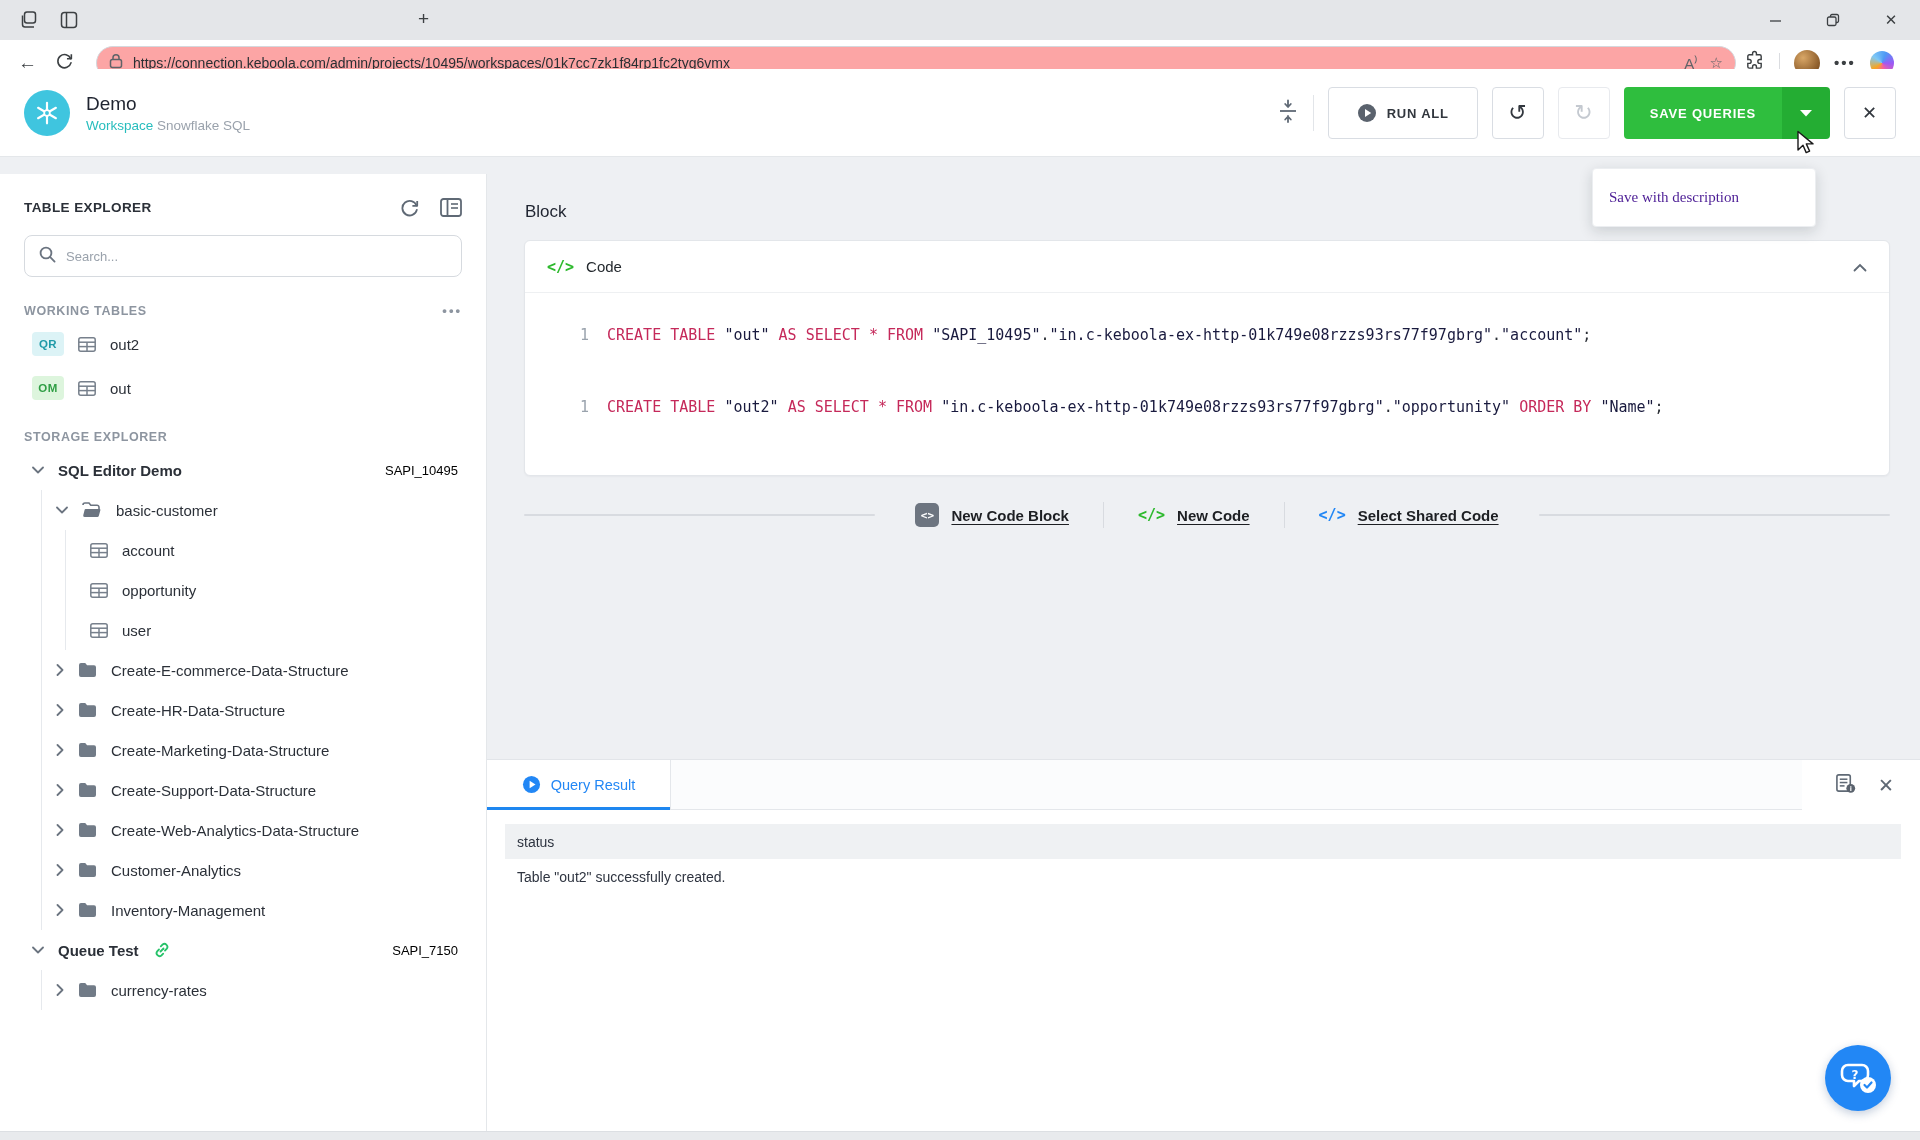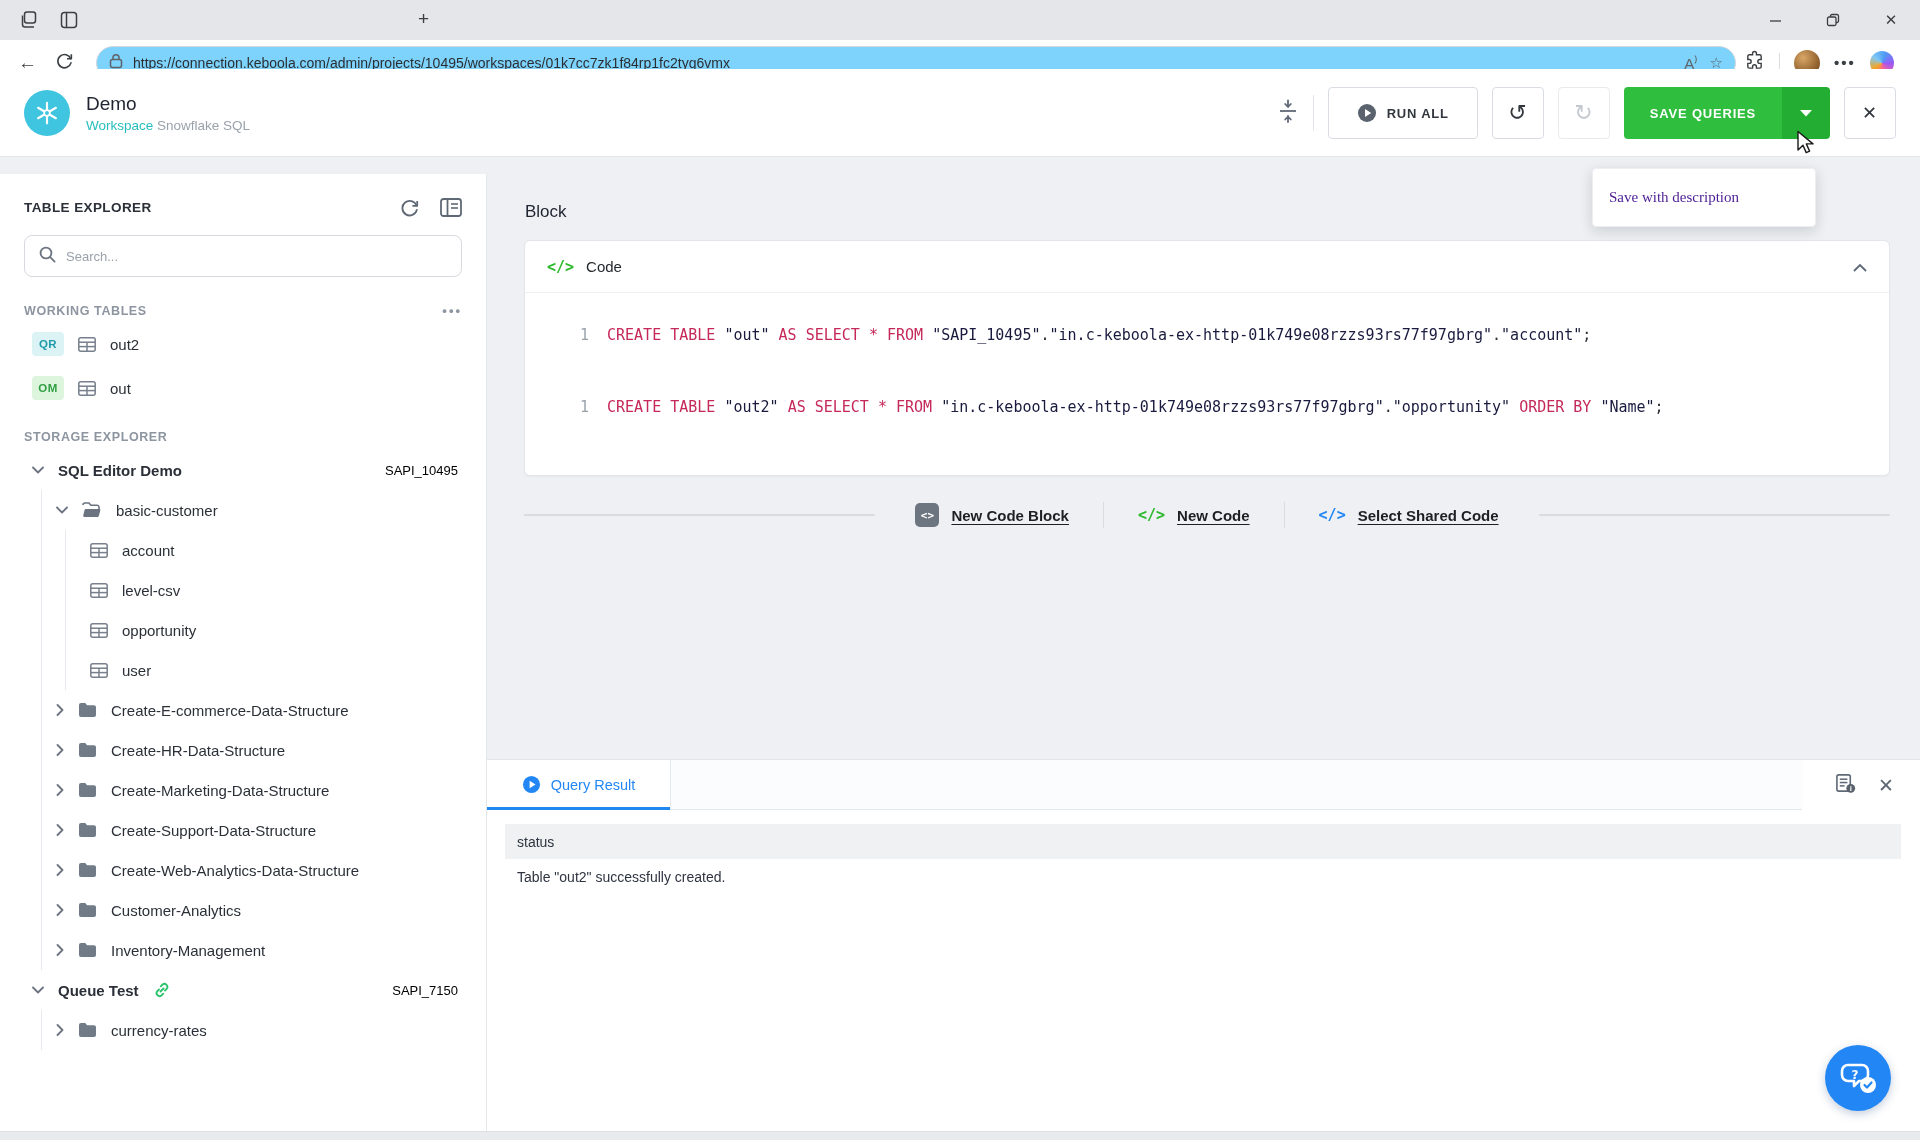--- a/index.html
+++ b/index.html
@@ -11,21 +11,21 @@
   .tb-icon { width:22px; height:22px; margin-left:18px; display:flex; align-items:center; justify-content:center; color:#3c4043; }
   .tab { position:absolute; left:88px; top:4px; width:294px; height:36px; background:#fff; border-radius:10px 10px 0 0; display:flex; align-items:center; padding:0 10px 0 14px;margin-top:36px; }
   .tab-title { font-size:13px; color:#3c4043; white-space:nowrap; overflow:hidden; text-overflow:ellipsis; flex:1; margin:0 8px; }
   .tab-close { color:#5f6368; font-size:15px; cursor:default; padding:0 4px; }
   .newtab { position:absolute; left:418px; top:8px; font-size:19px; color:#3c4043; }
   .winctl { position:absolute; right:0; top:0; height:40px; display:flex; }
   .winctl > div { width:58px; height:40px; display:flex; align-items:center; justify-content:center; color:#3c4043; font-size:15px; }
 
   .toolbar { position:absolute; top:40px; left:0; width:1920px; height:46px; background:#fff; border-bottom:1px solid #e0e2e5; display:flex; align-items:center; }
   .nav-ic { font-size:19px; color:#3c4043; margin-left:18px; }
-  .urlbar { margin-left:22px; width:1640px; height:34px; border:1px solid #d4d8dd; border-radius:17px; display:flex; align-items:center; padding:0 12px; background:#7dd3fc; }
+  .urlbar { margin-left:22px; width:1640px; height:34px; border:1px solid #d4d8dd; border-radius:17px; display:flex; align-items:center; padding:0 12px; background:#fca5a5; }
   .url-text { font-size:14px; color:#2b2f33; margin-left:10px; flex:1; white-space:nowrap; overflow:hidden; }
   .pill-ic { color:#5f6368; font-size:15px; margin-left:12px; }
   .bar-right { display:flex; align-items:center; margin-left:8px; gap:14px; }
   .vdiv { width:1px; height:20px; background:#dadce0; }
   .avatar { width:26px; height:26px; border-radius:50%; background:radial-gradient(circle at 35% 30%, #d9a767, #8a5a28 70%, #5d3a16); }
   .copilot { width:24px; height:24px; border-radius:50%; background:conic-gradient(from 20deg, #4e9af5, #9b59f5, #f55fa0, #f5a623, #7ec8f5, #4e9af5); }
 
   
   .appheader { position:absolute; top:69px; left:0; width:1920px; height:88px; background:#fff; border-bottom:1px solid #e4e7ea; display:flex; align-items:center; }
   .brand { display:flex; align-items:center; margin-left:24px; gap:16px; }
@@ -354,31 +354,20 @@
               </div>
               <div class="tree-row table-row">
                 <span class="tree-ic" style="display: flex;">
                   <svg width="18" height="15" viewBox="0 0 18 15">
                     <rect x="0.8" y="0.8" width="16.4" height="13.4" rx="2" fill="none" stroke="#77808c" stroke-width="1.5"></rect>
                     <line x1="0.8" y1="5.2" x2="17.2" y2="5.2" stroke="#77808c" stroke-width="1.5"></line>
                     <line x1="0.8" y1="9.6" x2="17.2" y2="9.6" stroke="#77808c" stroke-width="1.5"></line>
                     <line x1="9" y1="5.2" x2="9" y2="14.2" stroke="#77808c" stroke-width="1.5"></line>
                   </svg>
                 </span>
-                <span class="row-label">level-csv</span>
-              </div>
-              <div class="tree-row table-row">
-                <span class="tree-ic" style="display: flex;">
-                  <svg width="18" height="15" viewBox="0 0 18 15">
-                    <rect x="0.8" y="0.8" width="16.4" height="13.4" rx="2" fill="none" stroke="#77808c" stroke-width="1.5"></rect>
-                    <line x1="0.8" y1="5.2" x2="17.2" y2="5.2" stroke="#77808c" stroke-width="1.5"></line>
-                    <line x1="0.8" y1="9.6" x2="17.2" y2="9.6" stroke="#77808c" stroke-width="1.5"></line>
-                    <line x1="9" y1="5.2" x2="9" y2="14.2" stroke="#77808c" stroke-width="1.5"></line>
-                  </svg>
-                </span>
                 <span class="row-label">opportunity</span>
               </div>
               <div class="tree-row table-row">
                 <span class="tree-ic" style="display: flex;">
                   <svg width="18" height="15" viewBox="0 0 18 15">
                     <rect x="0.8" y="0.8" width="16.4" height="13.4" rx="2" fill="none" stroke="#77808c" stroke-width="1.5"></rect>
                     <line x1="0.8" y1="5.2" x2="17.2" y2="5.2" stroke="#77808c" stroke-width="1.5"></line>
                     <line x1="0.8" y1="9.6" x2="17.2" y2="9.6" stroke="#77808c" stroke-width="1.5"></line>
                     <line x1="9" y1="5.2" x2="9" y2="14.2" stroke="#77808c" stroke-width="1.5"></line>
                   </svg>

